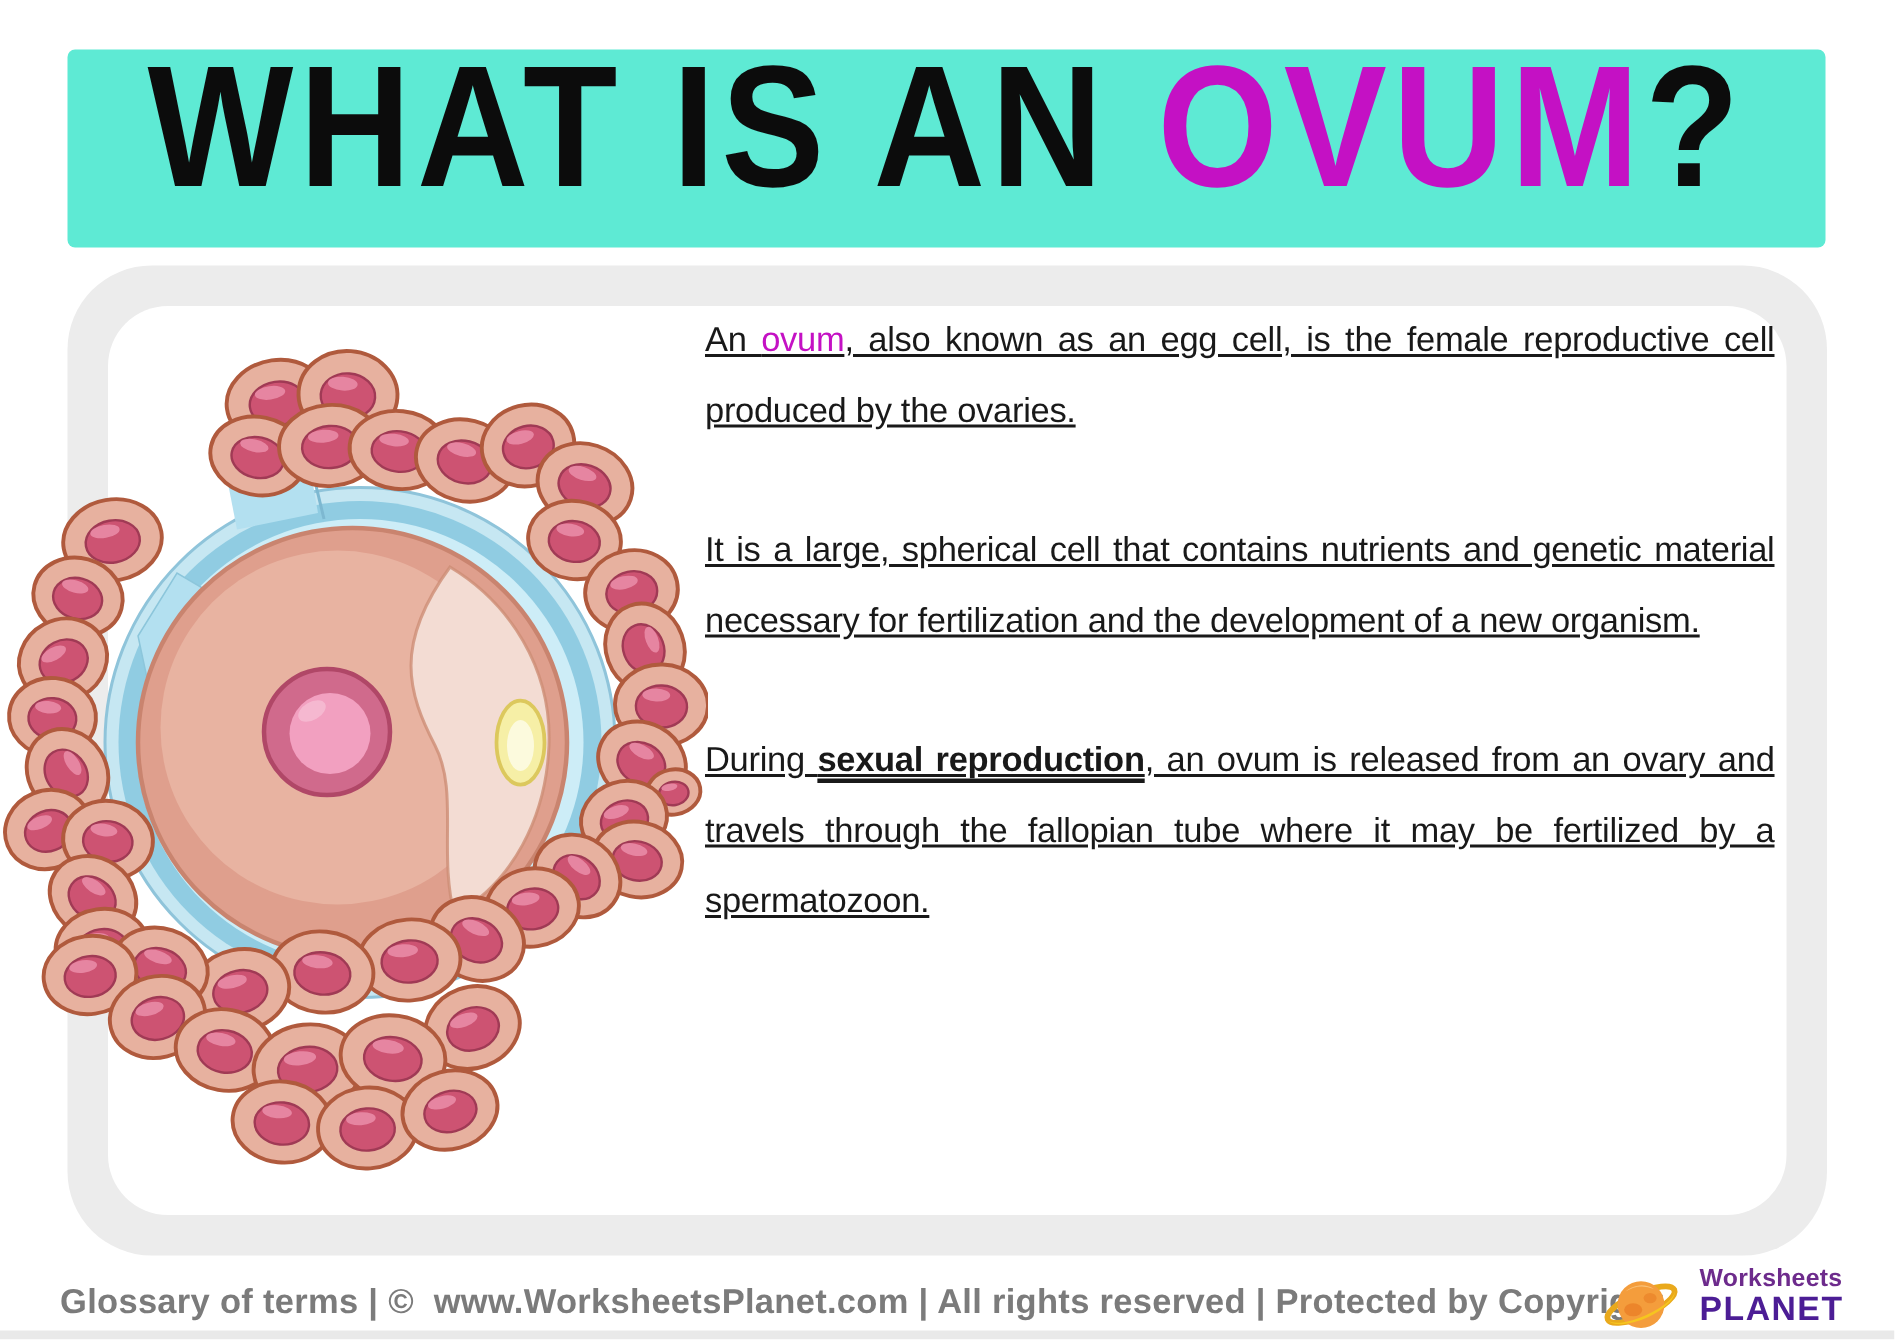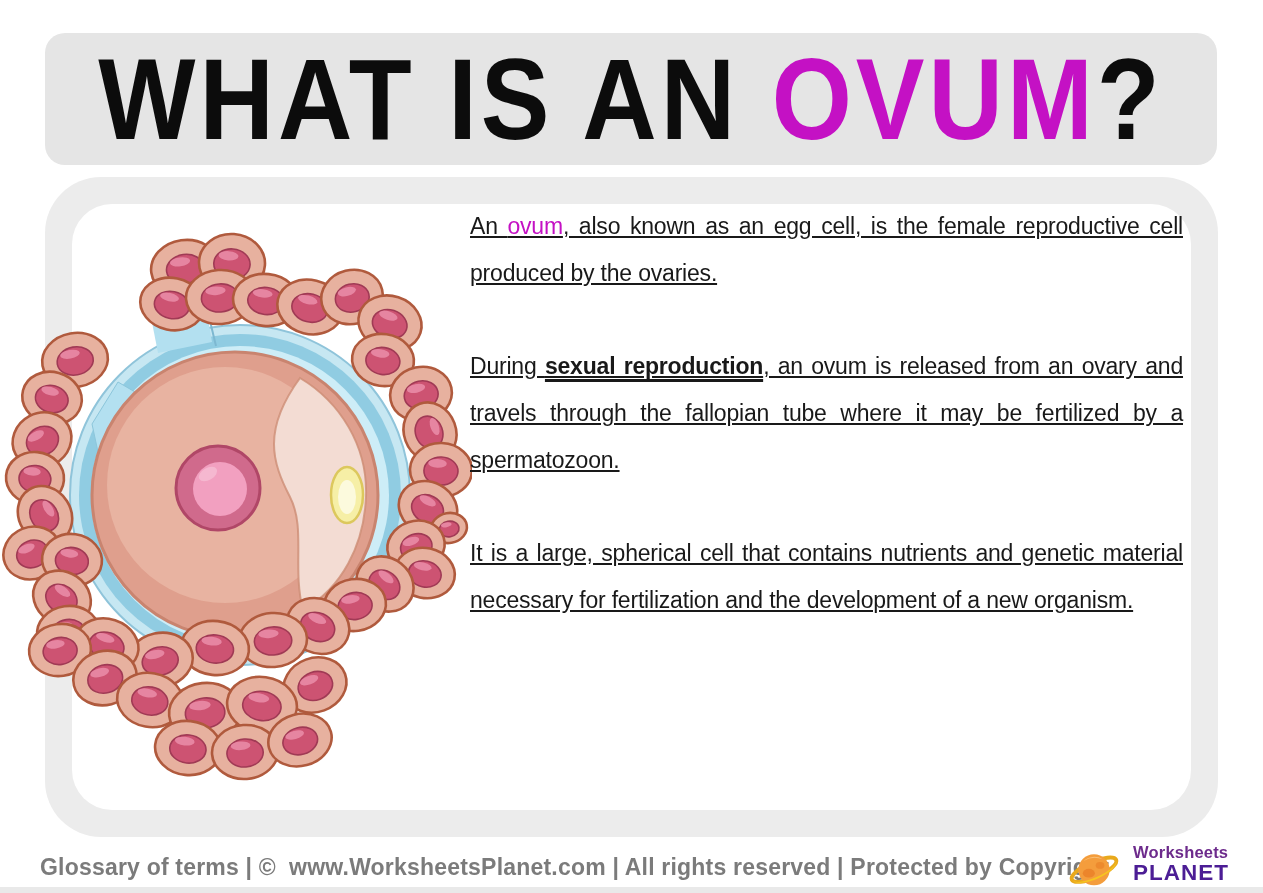--- a/index.html
+++ b/index.html
@@ -3,22 +3,22 @@
 <meta charset="utf-8">
 <style>
   html,body{margin:0;padding:0;}
   body{
     width:1263px;height:893px;position:relative;overflow:hidden;
     background:#ffffff;font-family:"Liberation Sans", sans-serif;
   }
   
   .banner{
     position:absolute;left:45px;top:33px;width:1172px;height:132px;
-    background:#e5e5e5;border-radius:20px;
-    display:flex;align-items:center;justify-content:center;
+    background:#5eead4;border-radius:5px;
+    display:flex;align-items:flex-start;justify-content:center;
   }
   .banner h1{
     margin:0;font-weight:bold;font-size:103px;letter-spacing:4px;
     color:#0c0c0c;transform:scaleY(1.12);white-space:pre;line-height:1;
   }
   .banner h1 .hl{color:#c411c4;}
   
   .card{
     position:absolute;left:45px;top:177px;width:1173px;height:660px;
     background:#ececec;border-radius:56px;
@@ -61,22 +61,22 @@
 <div class="banner">
   <h1><span>WHAT IS AN </span><span class="hl">OVUM</span><span>?</span></h1>
 </div>
 
 <div class="card">
   <div class="card-inner"></div>
 </div>
 
 <div class="textcol">
   <p><span>An </span><span class="magenta">ovum</span><span>, also known as an egg cell, is the female reproductive cell produced by the ovaries.</span></p>
+  <p><span>It is a large, spherical cell that contains nutrients and genetic material necessary for fertilization and the development of a new organism.</span></p>
   <p><span>During </span><span class="bu">sexual reproduction</span><span>, an ovum is released from an ovary and travels through the fallopian tube where it may be fertilized by a spermatozoon.</span></p>
-  <p><span>It is a large, spherical cell that contains nutrients and genetic material necessary for fertilization and the development of a new organism.</span></p>
 </div>
 
 <svg class="illu" viewBox="0 228 472 560" xmlns="http://www.w3.org/2000/svg">
 
   <g>
     <circle cx="240" cy="495" r="170" fill="#c6e7f2" stroke="#8fc4da" stroke-width="2"></circle>
     <circle cx="240" cy="495" r="161" fill="#90cce2"></circle>
     <circle cx="240" cy="495" r="149" fill="#cdedf7"></circle>
     <polygon points="150,312 204,296 212,342 158,353" fill="#b3e0f0"></polygon>
     <polygon points="92,424 118,382 152,402 130,452 98,452" fill="#b3e0f0" stroke="#8cc6db" stroke-width="1"></polygon>

